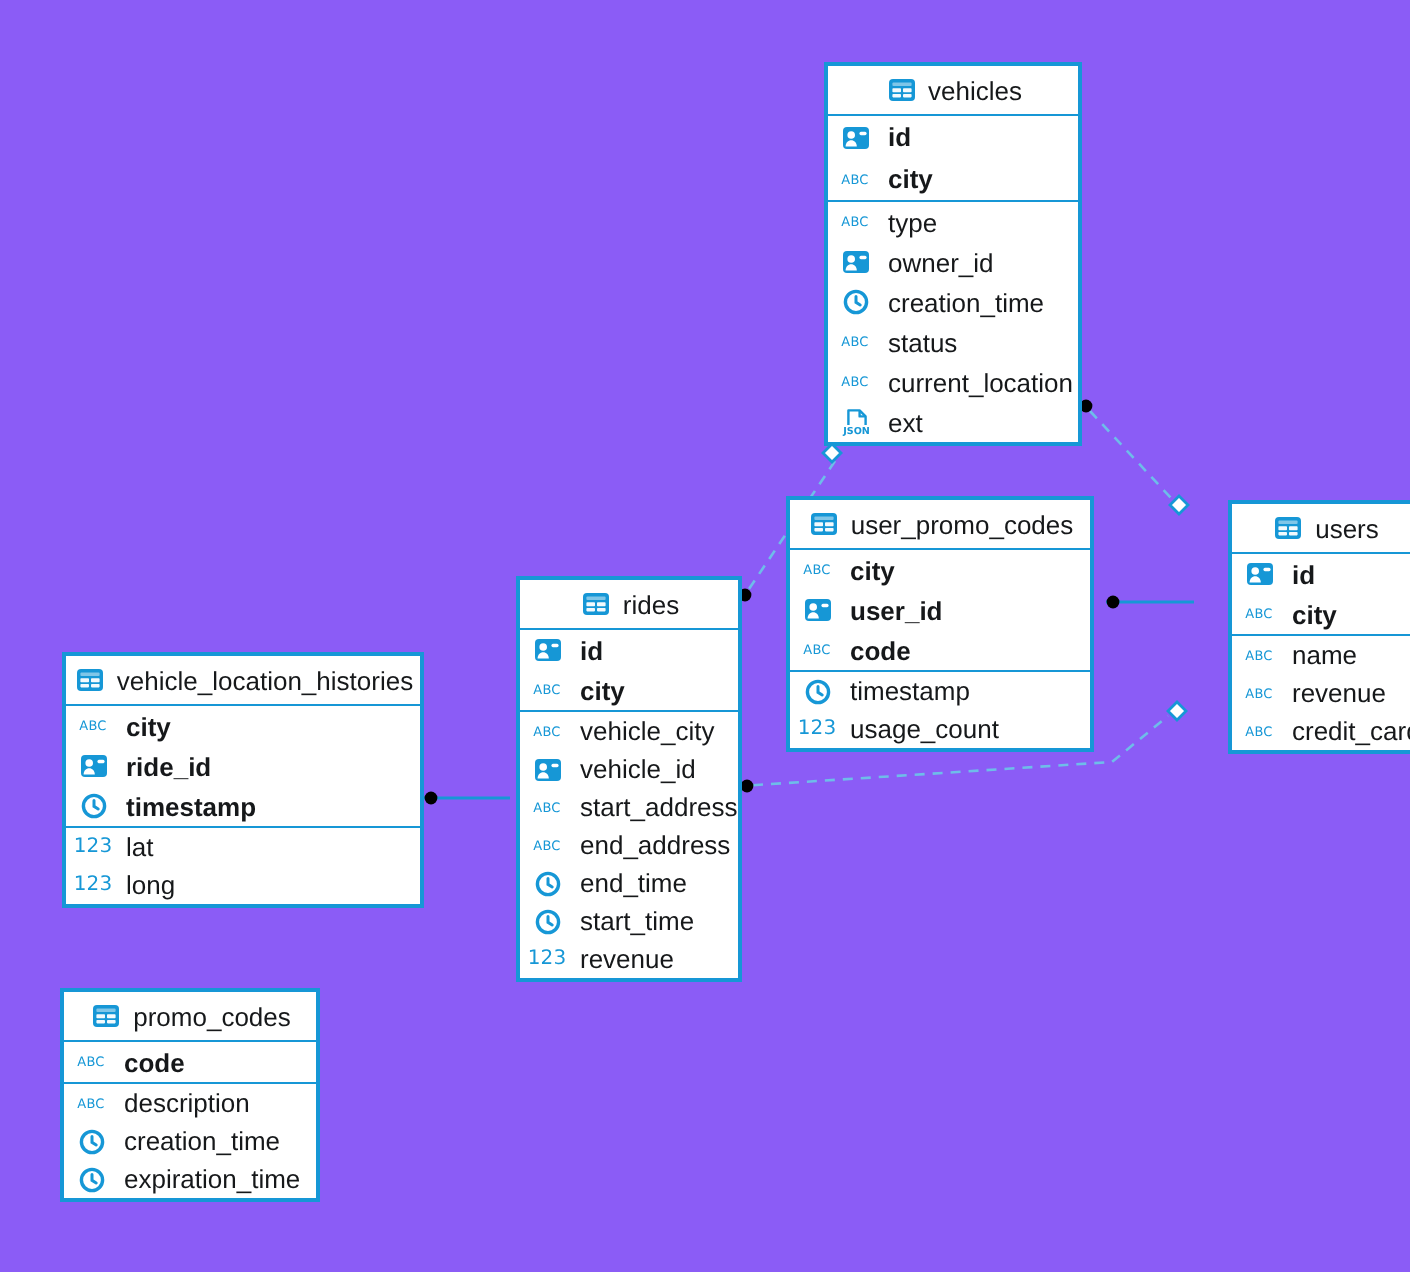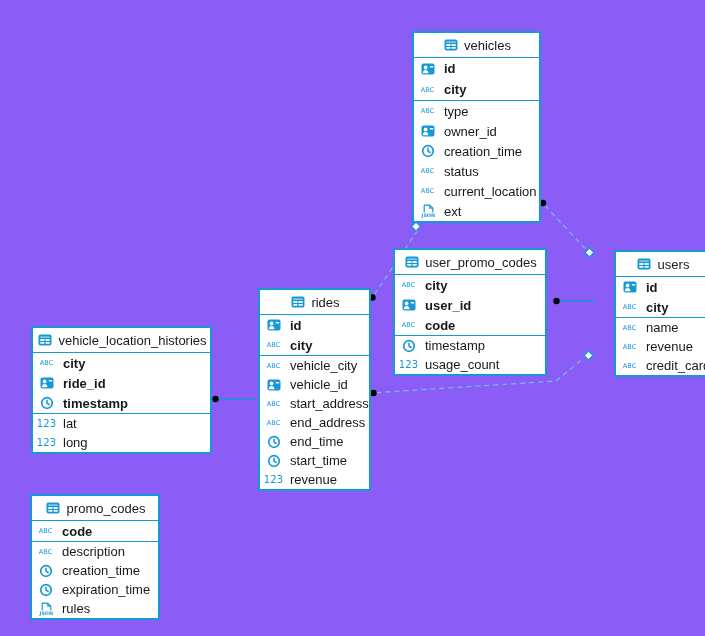--- a/index.html
+++ b/index.html
@@ -360,24 +360,16 @@
           <span class="fn">creation_time</span>
         </div>
       <div class="row">
           <span class="ic">
             <svg width="14" height="14" viewBox="0 0 14 14">
               <use href="#sym-clock"></use>
             </svg>
           </span>
           <span class="fn">expiration_time</span>
         </div>
-      <div class="row">
-          <span class="ic">
-            <svg width="14" height="14" viewBox="0 0 14 14">
-              <use href="#sym-json"></use>
-            </svg>
-          </span>
-          <span class="fn">rules</span>
-        </div>
     </div>
   </div>
 
 </div>
 
 </body></html>

